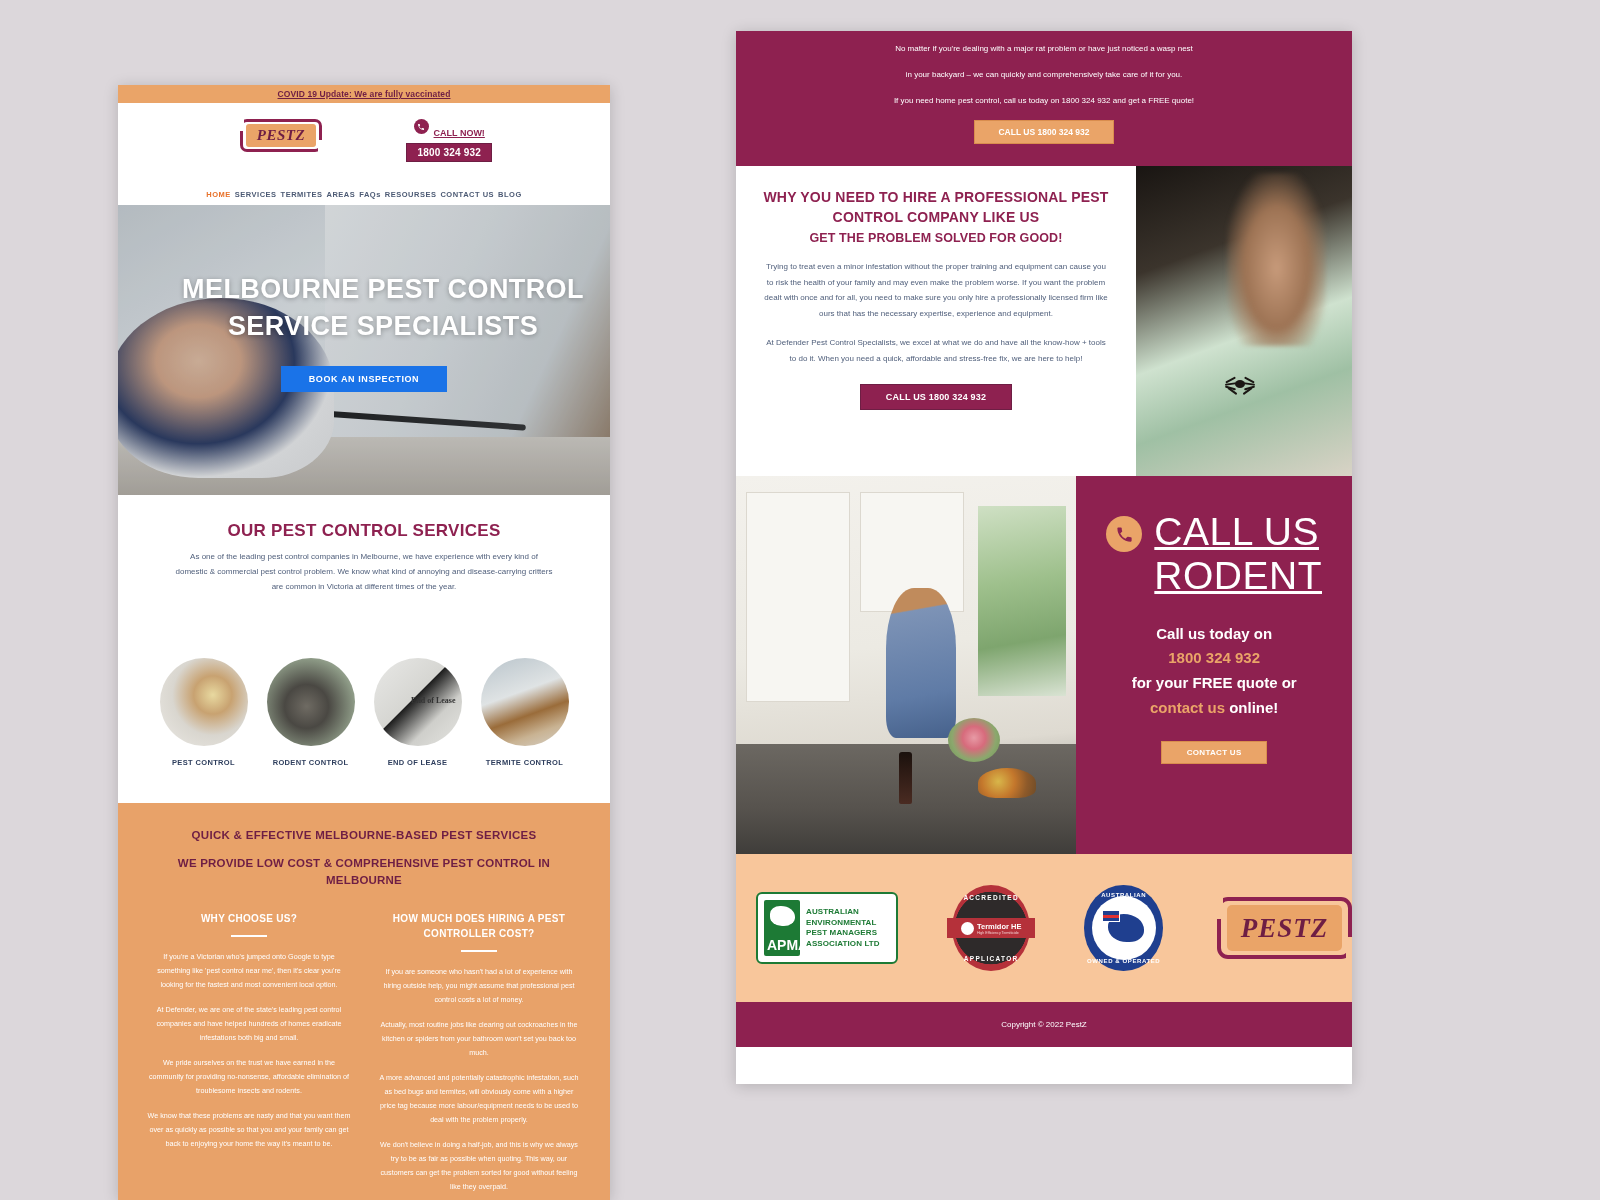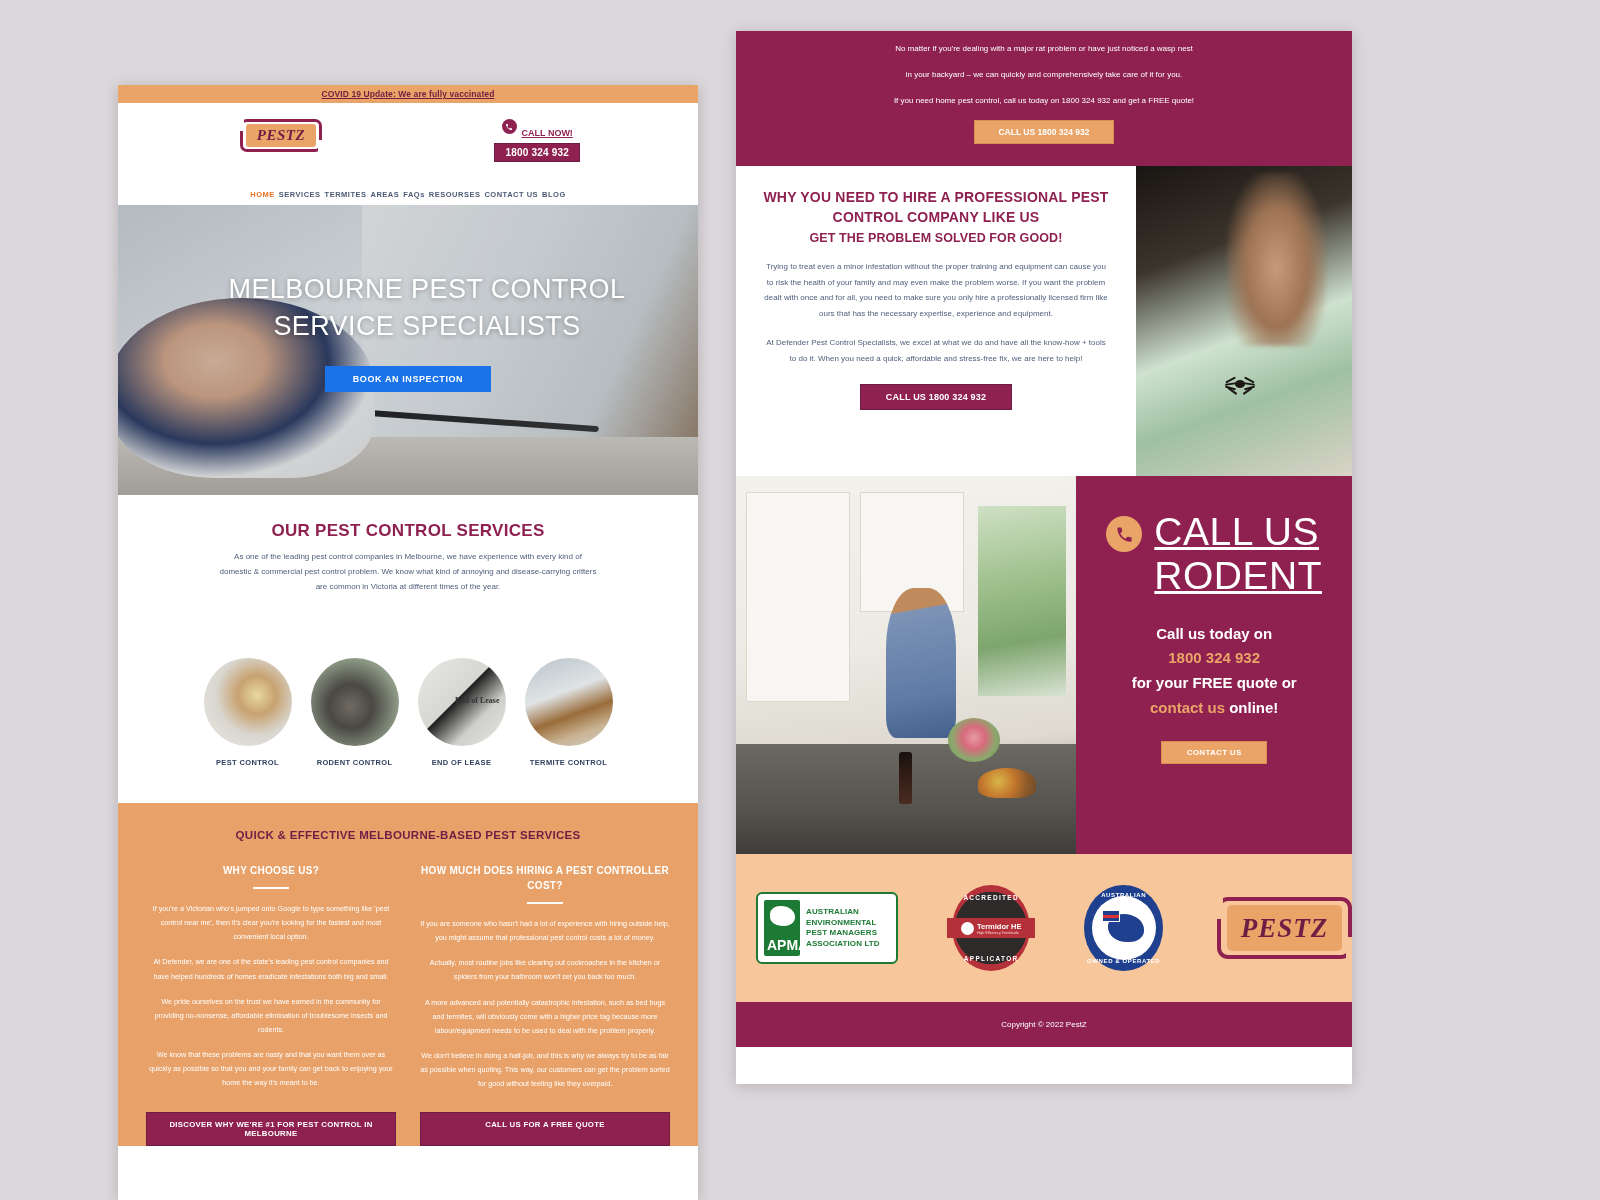--- a/index.html
+++ b/index.html
@@ -7,21 +7,21 @@
     width: 1600px; height: 1200px;
     background: #dcd7db;
     font-family: "Liberation Sans", sans-serif;
     position: relative;
     overflow: hidden;
   }
 
   
   .panel-left {
     position: absolute; left: 118px; top: 85px;
-    width: 580px; height: 1115px;
+    width: 492px; height: 1115px;
     background: #ffffff;
     overflow: hidden;
     box-shadow: 0 2px 14px rgba(0,0,0,0.18);
   }
   .panel-right {
     position: absolute; left: 736px; top: 0px;
     width: 616px; height: 1053px;
     background: #ffffff;
     overflow: hidden;
     box-shadow: 0 2px 14px rgba(0,0,0,0.18);
@@ -127,21 +127,21 @@
     position:absolute; left:38%; bottom:25%; width:45%; height:6px;
     background: linear-gradient(90deg,#1c1c1c,#333);
     border-radius:4px; transform: rotate(4deg);
   }
   .hero-overlay { position:absolute; inset:0; background: rgba(40,48,62,0.16); }
   .hero-content {
     position:absolute; inset:0; display:flex; flex-direction:column;
     align-items:center; justify-content:flex-start; padding-top:66px;
   }
   .hero-content h1 {
-    color:#fff; font-size:27px; font-weight:400; line-height:1.38;
+    color:#fff; font-size:27px; font-weight:700; line-height:1.38;
     text-align:center; letter-spacing:.4px;
     text-shadow: 0 1px 5px rgba(0,0,0,.3);
     margin-left: 38px;
   }
   .hero-btn {
     margin-top:20px; background:#1a73e8; color:#fff;
     font-size:9px; font-weight:700; letter-spacing:.6px;
     padding:8px 28px; border:none;
   }
 
@@ -500,20 +500,21 @@
       </div>
       <div class="svc-item">
         <div class="svc-circle sc4"></div>
         <div class="svc-label">TERMITE CONTROL</div>
       </div>
     </div>
   </div>
 
   <div class="orange-block">
     <div class="ob-h1">QUICK &amp; EFFECTIVE MELBOURNE-BASED PEST SERVICES</div>
+    <div class="ob-h2">WE PROVIDE LOW COST &amp; COMPREHENSIVE PEST CONTROL IN MELBOURNE</div>
     <div class="cols">
       <div class="col">
         <h3>WHY CHOOSE US?</h3>
         <div class="rule"></div>
         <p>If you're a Victorian who's jumped onto Google to type something like 'pest control near me', then it's clear you're looking for the fastest and most convenient local option.</p>
         <p>At Defender, we are one of the state's leading pest control companies and have helped hundreds of homes eradicate infestations both big and small.</p>
         <p>We pride ourselves on the trust we have earned in the community for providing no-nonsense, affordable elimination of troublesome insects and rodents.</p>
         <p>We know that these problems are nasty and that you want them over as quickly as possible so that you and your family can get back to enjoying your home the way it's meant to be.</p>
       </div>
       <div class="col">

